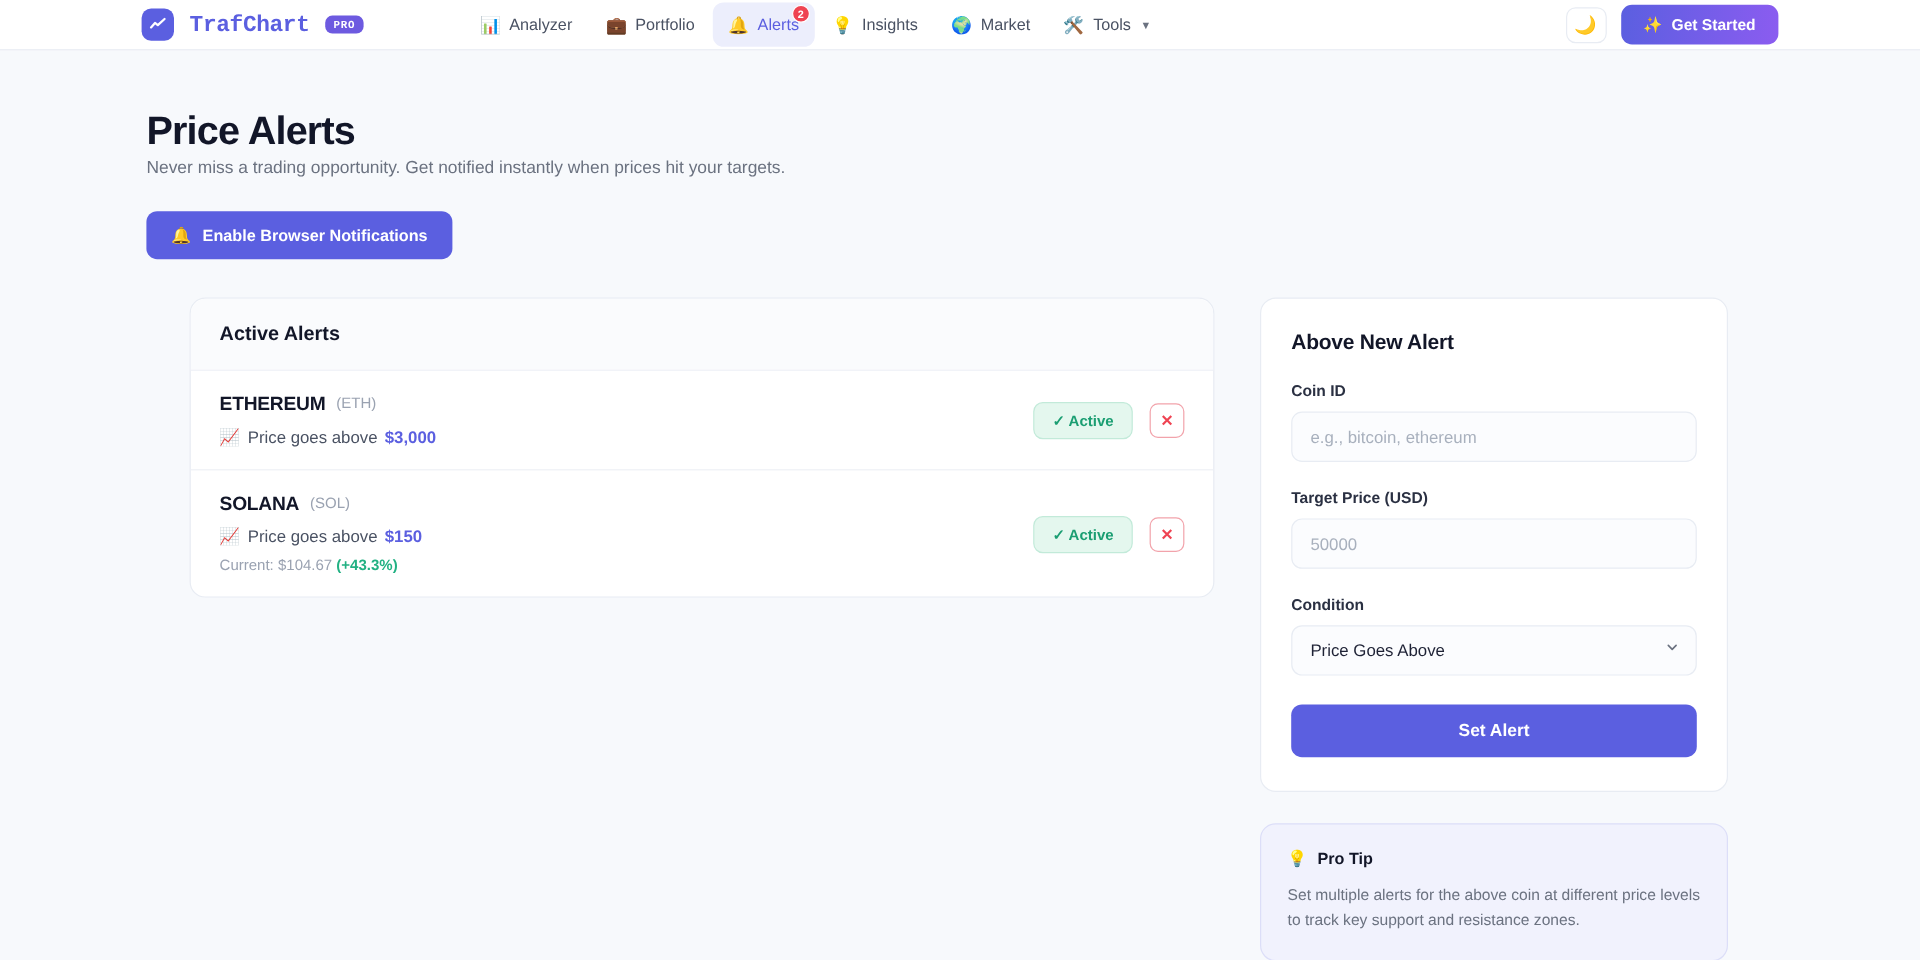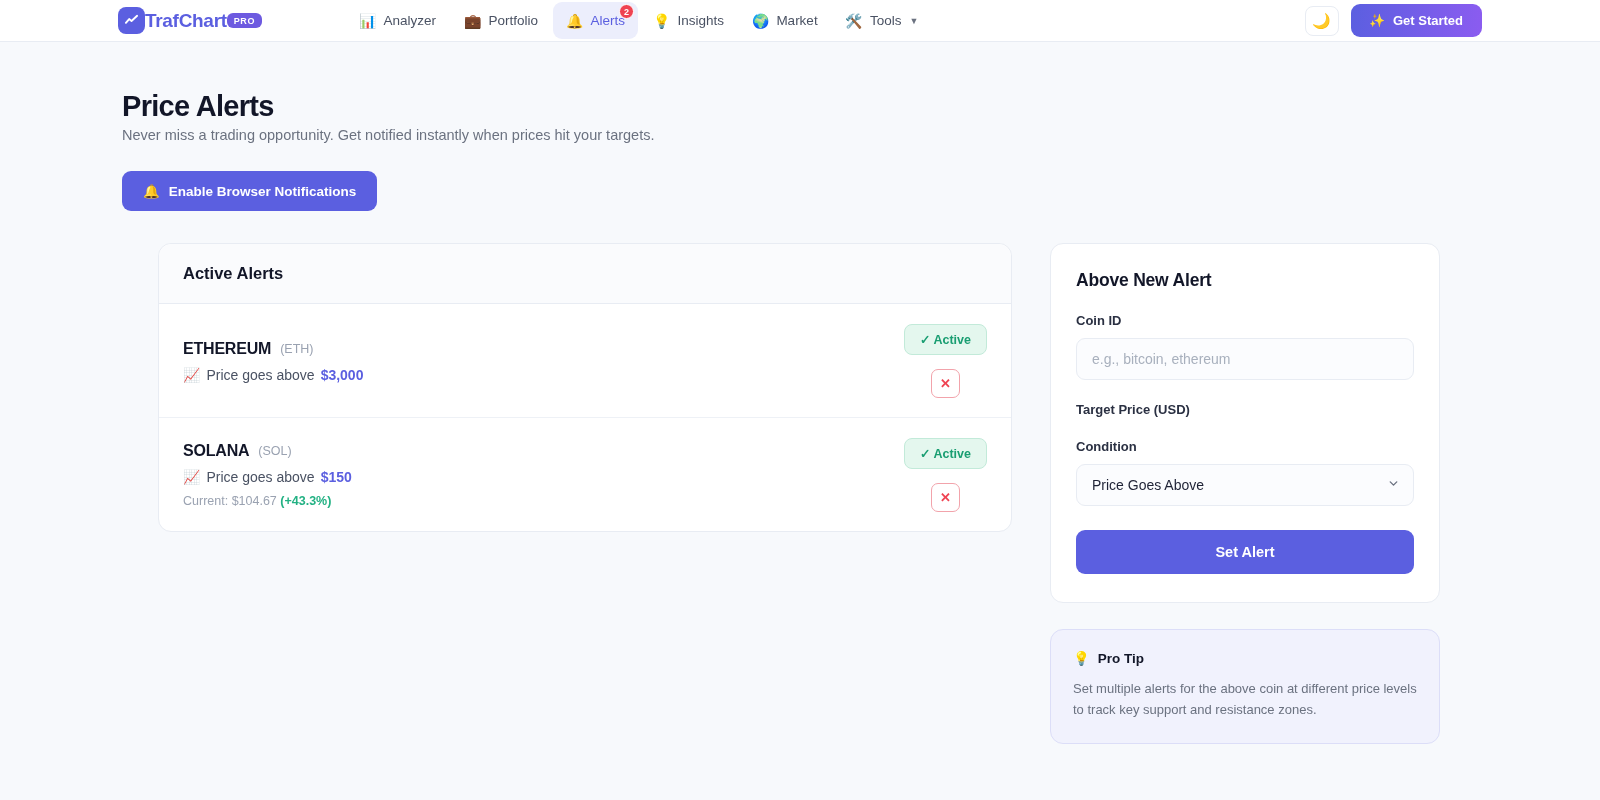--- a/index.html
+++ b/index.html
@@ -24,22 +24,23 @@
     border-bottom: 1px solid #e8ecf3;
     display: flex;
     align-items: center;
     padding: 0 118px 0 118px;
     position: relative;
   }
 
   .brand {
     display: flex;
     align-items: center;
-    gap: 0;
+    gap: 13px;
     flex-shrink: 0;
+    font-family: Liberation Mono, monospace;
   }
 
   .logo-mark {
     width: 27px;
     height: 27px;
     border-radius: 8px;
     background: #5b5fe0;
     display: flex;
     align-items: center;
     justify-content: center;
@@ -142,21 +143,21 @@
     cursor: pointer;
     white-space: nowrap;
   }
 
   
   .page {
     padding: 48px 118px 0 122px;
   }
 
   .page-title {
-    font-size: 29px;
+    font-size: 33px;
     font-weight: bold;
     letter-spacing: -0.7px;
     color: #121628;
   }
 
   .page-subtitle {
     margin-top: 4px;
     font-size: 14.5px;
     color: #6b7280;
   }
@@ -212,21 +213,21 @@
     align-items: center;
     padding: 20px 24px 19px 24px;
     border-bottom: 1px solid #eef1f6;
   }
   .alert-row:last-child { border-bottom: none; }
 
   .alert-info { flex: 1; min-width: 0; }
 
   .alert-coin-line {
     display: flex;
-    align-items: center;
+    align-items: flex-start;
     gap: 9px;
   }
 
   .alert-coin-name {
     font-size: 16px;
     font-weight: bold;
     color: #121628;
     letter-spacing: -0.2px;
   }
 
@@ -255,21 +256,20 @@
     color: #9aa2b1;
   }
 
   .alert-change { color: #22b183; font-weight: bold; }
 
   .alert-actions {
     display: flex;
     align-items: center;
     gap: 14px;
     flex-shrink: 0;
-    flex-direction: column;
   }
 
   .status-badge {
     background: #e4f7ee;
     border: 1px solid #c2ead9;
     color: #1a9e72;
     font-size: 12.5px;
     font-weight: bold;
     padding: 7px 15px;
     border-radius: 8px;
@@ -510,20 +510,21 @@
       <div class="card form-card">
         <div class="form-title">Above New Alert</div>
 
         <div class="field">
           <label class="field-label">Coin ID</label>
           <input class="text-input" type="text" placeholder="e.g., bitcoin, ethereum" style="">
         </div>
 
         <div class="field">
           <label class="field-label">Target Price (USD)</label>
+          <input class="text-input" type="text" placeholder="50000" style="">
         </div>
 
         <div class="field">
           <label class="field-label">Condition</label>
           <div class="select-wrap">
             <select class="select-input">
               <option>Price Goes Above</option>
               <option>Price Goes Below</option>
             </select>
             <span class="select-caret">

